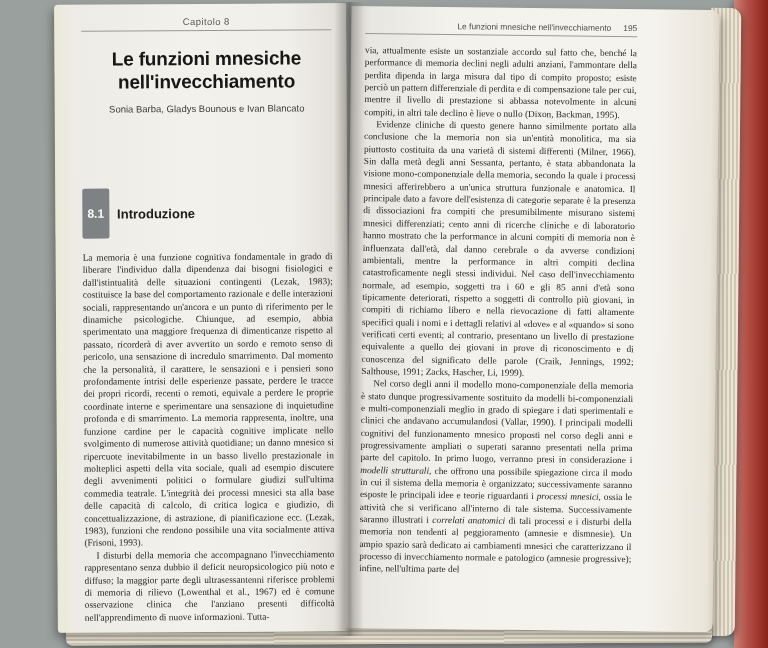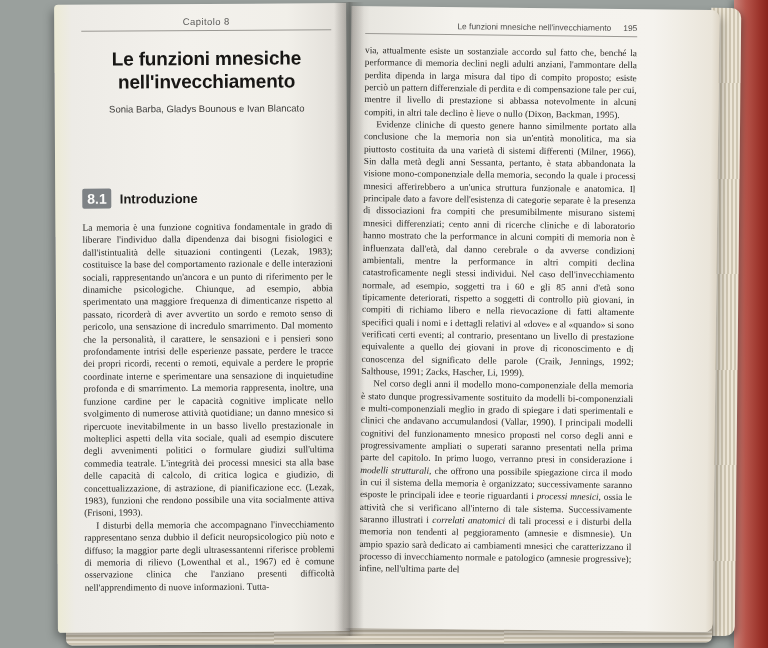--- a/index.html
+++ b/index.html
@@ -70,22 +70,22 @@
   }
   .authors{
     margin-top:10px;text-align:center;
     font-family:"Liberation Sans",sans-serif;font-size:9.5px;color:#3c3b39;
   }
   .section{
     margin-top:74px;display:flex;align-items:center;gap:8px;
   }
   .sec-num{
     background:#7e8285;color:#fbfbf9;
-    font-family:"Liberation Sans",sans-serif;font-weight:bold;font-size:14px;
-    padding:2px 5px;border-radius:2px;
+    font-family:"Liberation Sans",sans-serif;font-weight:bold;font-size:12px;
+    padding:18px 5px;border-radius:2px;
   }
   .sec-title{
     font-family:"Liberation Sans",sans-serif;font-weight:bold;font-size:13px;color:#1d1c1a;
   }
   .body{
     margin-top:13px;
     font-size:9.4px;line-height:12.4px;color:#262522;
     text-align:justify;
   }
   .para{margin:0;}

